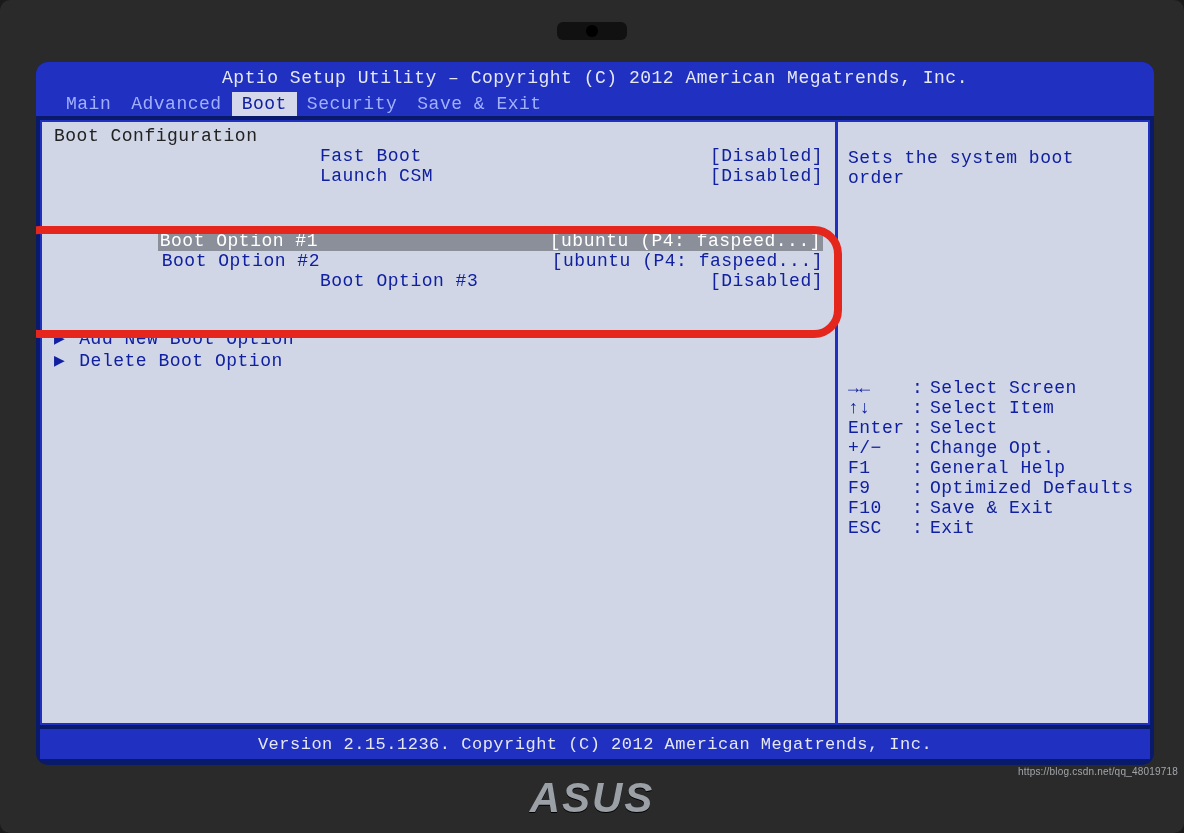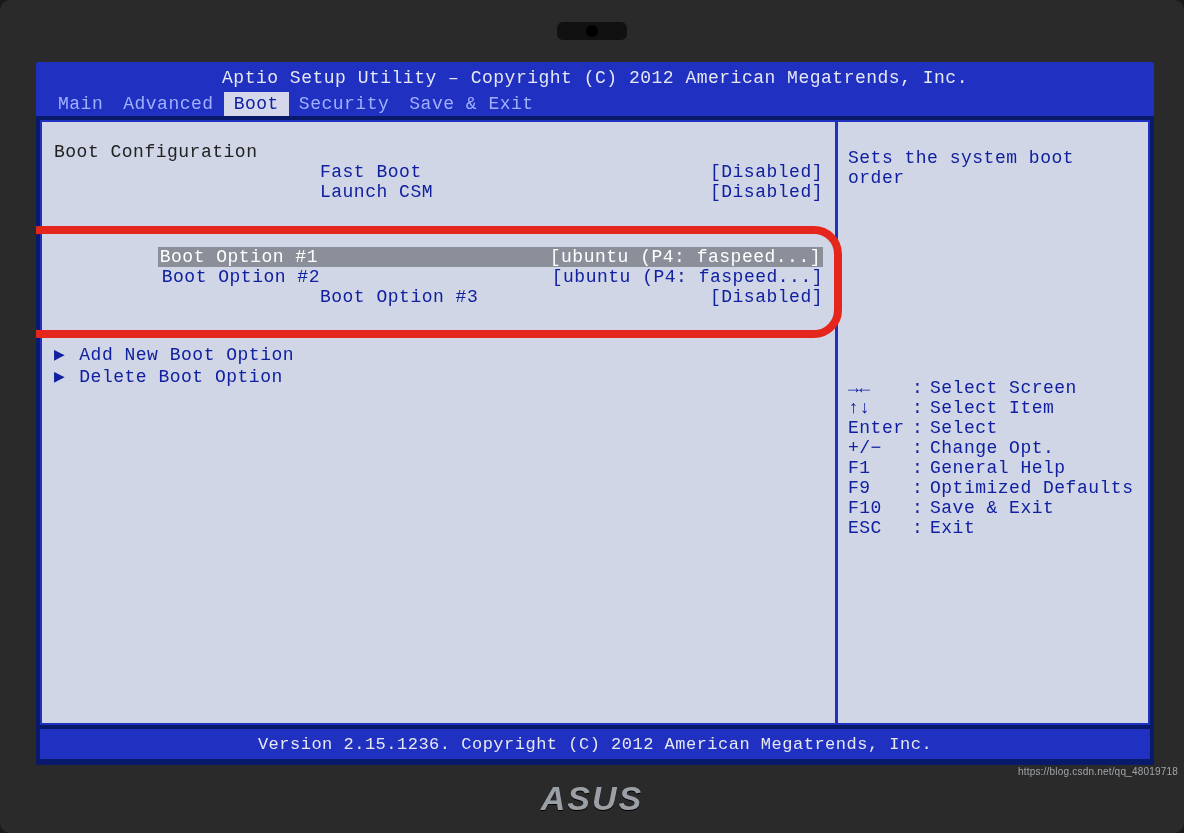--- a/index.html
+++ b/index.html
@@ -24,48 +24,48 @@
   }
   .webcam::after{
     content:""; position:absolute; top:3px; left:50%; transform:translateX(-50%);
     width:12px; height:12px; border-radius:50%; background:#000;
   }
   .asus-logo {
     position:absolute; bottom:8px; left:50%; transform:translateX(-50%);
     width:200px; height:54px;
     display:flex; align-items:center; justify-content:center;
     color:#9aa0a6; font-family: Arial, sans-serif; font-weight:700;
-    font-style:italic; font-size:34px; letter-spacing:2px;
+    font-style:italic; font-size:42px; letter-spacing:2px;
     text-shadow:0 1px 0 #000;
   }
 
   
   .screen {
     position:absolute;
     top:62px; left:36px; right:30px; bottom:68px;
     background:#0a1a6a; 
-    border-radius:2px;
+    border-radius:12px;
     overflow:hidden;
   }
 
   
   .bios-header {
     background:#2030c0;
     color:#e6e8f0;
     padding:4px 0 0;
   }
   .bios-title {
     text-align:center;
     padding:2px 0 4px;
     font-weight:normal;
   }
   .bios-tabs {
     display:flex;
     gap:0;
-    padding-left:12px;
+    padding-left:20px;
   }
   .bios-tab {
     padding:2px 10px;
     color:#a0b0ff;
     cursor:pointer;
   }
   .bios-tab.active {
     background:#d4d8ea;
     color:#1020a0;
   }
@@ -73,21 +73,21 @@
   
   .bios-body {
     position:absolute;
     top:58px; left:4px; right:4px; bottom:40px;
     display:flex;
     background:#d0d6e6;
     border:2px solid #2030c0;
   }
   .panel-main {
     flex:1;
-    padding:20px 12px;
+    padding:4px 12px;
     color:#1020a0;
     position:relative;
     border-right:3px solid #2030c0;
   }
   .panel-help {
     width:310px;
     padding:14px 10px;
     color:#1020a0;
     position:relative;
   }

